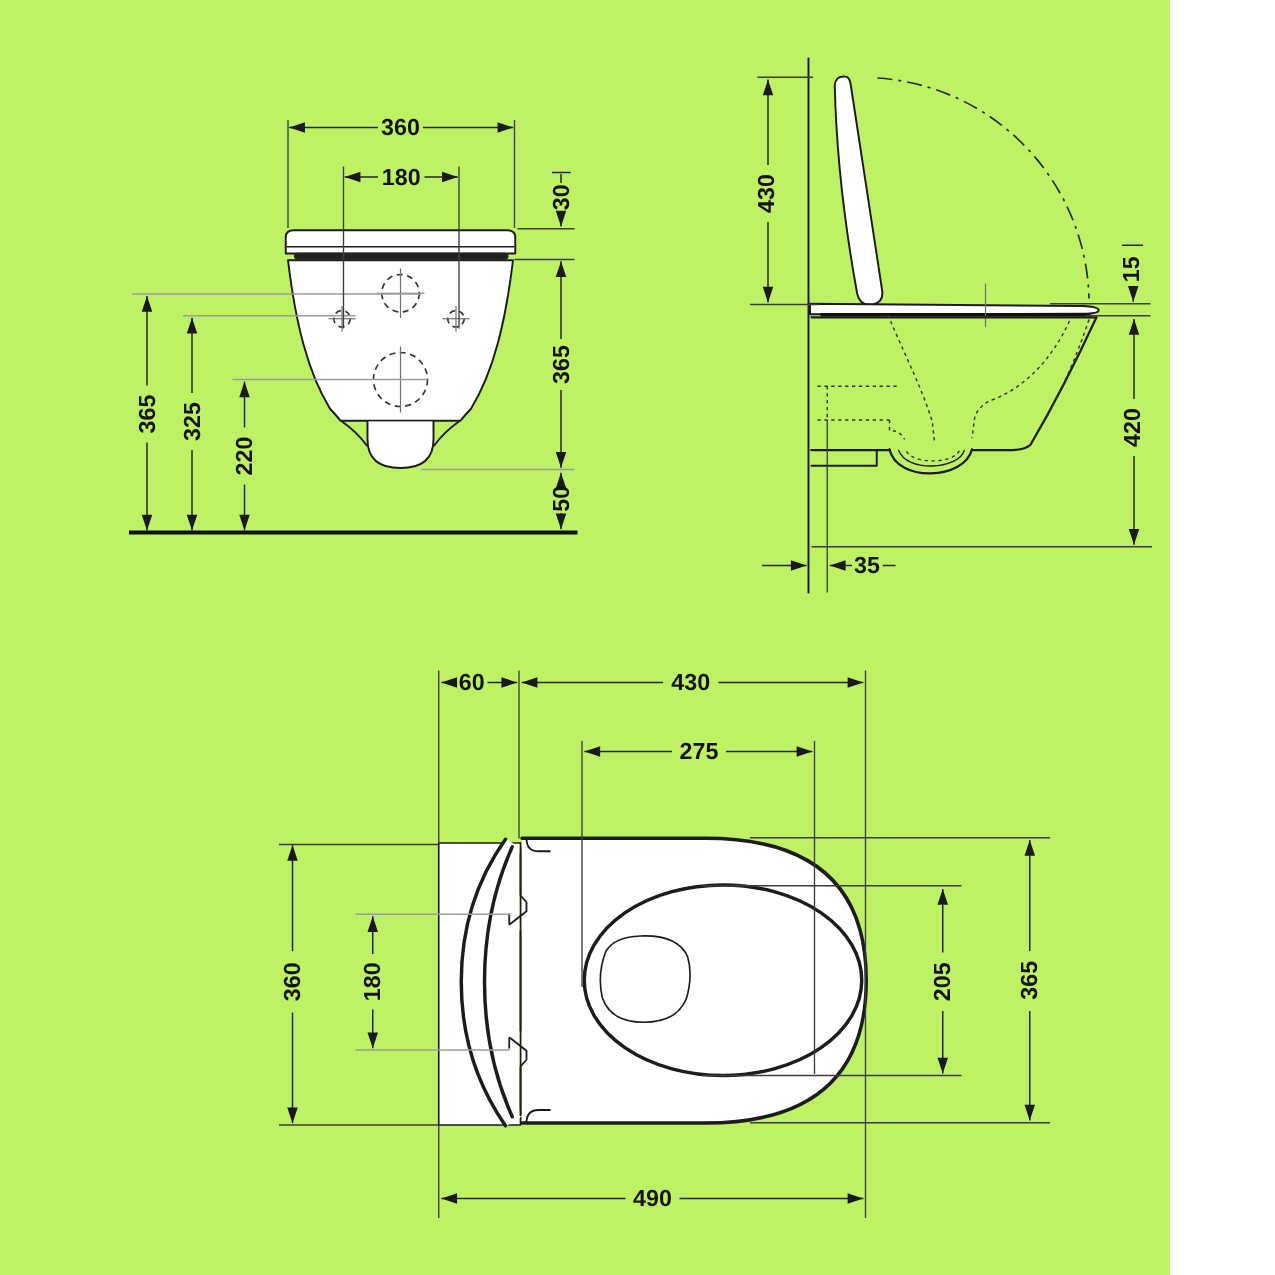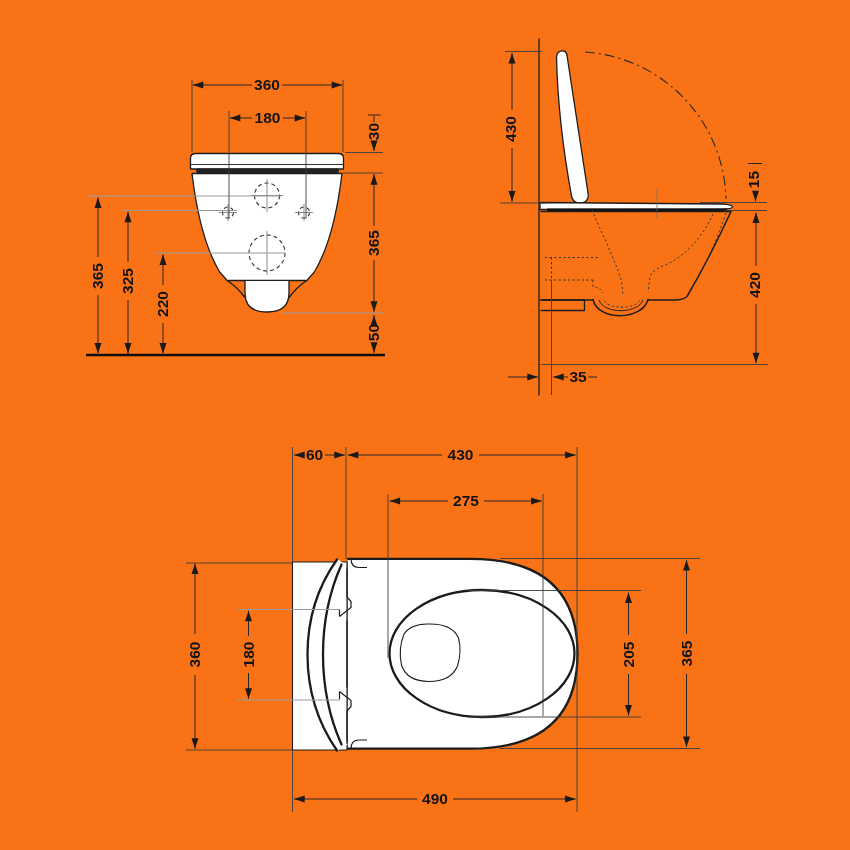--- a/index.html
+++ b/index.html
@@ -1,16 +1,16 @@
 <!DOCTYPE html>
 <html><head>
 <meta charset="utf-8">
 <style>
   html,body{margin:0;padding:0;background:#ffffff;}
-  .stage{width:850px;height:850px;background:#f97316;position:relative;font-family:"Liberation Sans",sans-serif;}
+  .stage{width:780px;height:850px;background:#bef264;position:relative;font-family:"Liberation Sans",sans-serif;}
   svg{display:block}
   .outline{stroke:#1c1c1c;fill:none;stroke-width:1.3;stroke-linejoin:round;stroke-linecap:round;}
   .thick{stroke-width:2.3;}
   .fillw{fill:#ffffff;}
   .dim{stroke:#262626;stroke-width:1;fill:none;}
   .ext{stroke:#3c3c3c;stroke-width:0.9;fill:none;}
   .leader{stroke:#9c9c9c;stroke-width:1.1;fill:none;}
   .dash{stroke:#333333;stroke-width:1.1;fill:none;stroke-dasharray:4 3;}
   .dot{stroke:#333333;stroke-width:0.95;fill:none;stroke-dasharray:2.2 2.4;}
   .cl{stroke:#6f6f6f;stroke-width:0.8;fill:none;}

